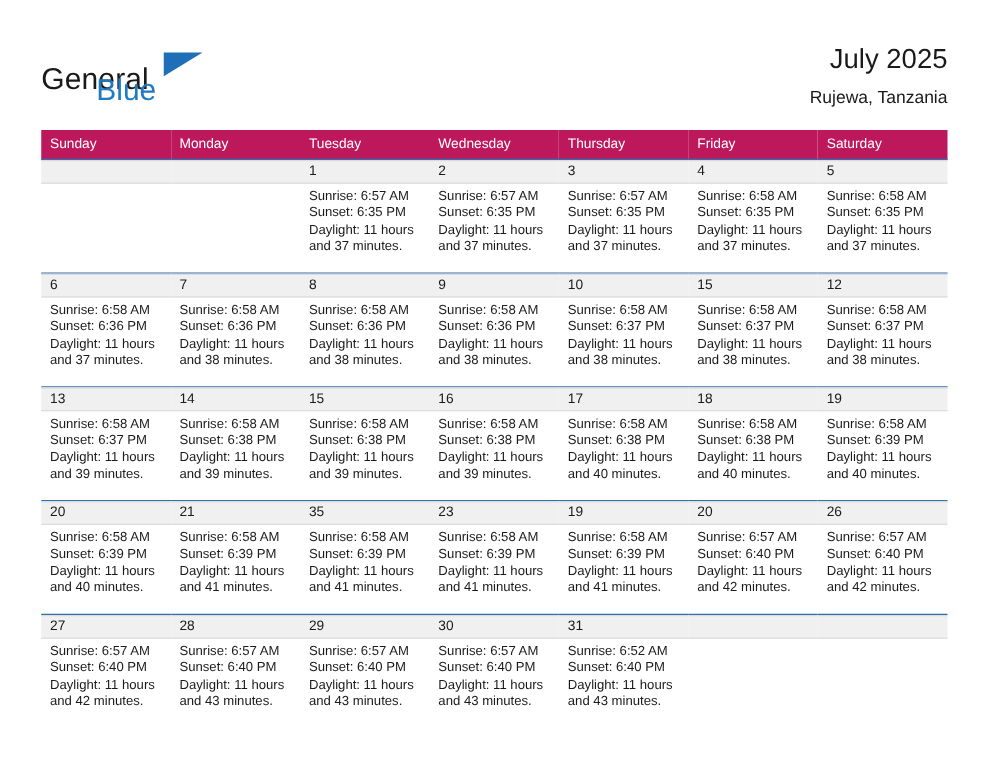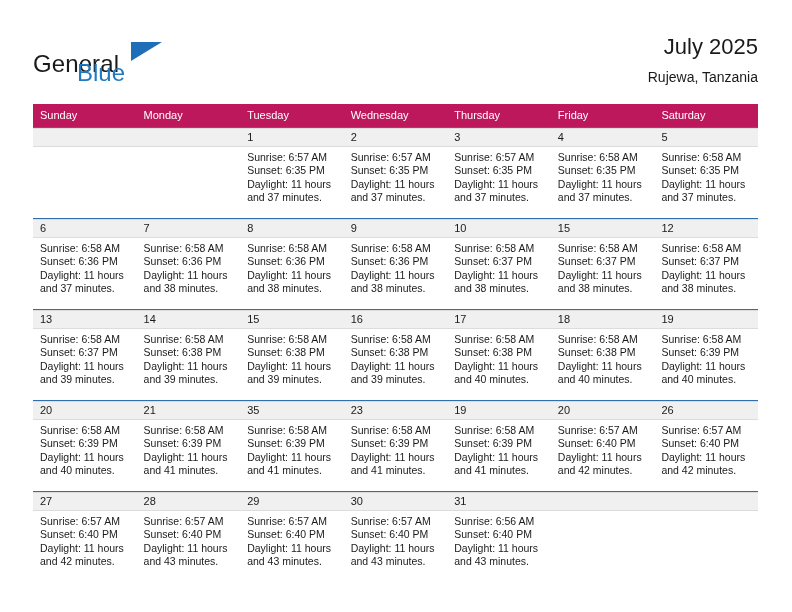--- a/index.html
+++ b/index.html
@@ -524,21 +524,21 @@
                 <div>Sunset: 6:40 PM</div>
                 <div>Daylight: 11 hours</div>
                 <div>and 43 minutes.</div>
               </div>
             </div>
           </td>
           <td>
             <div class="cell">
               <div class="daynum-band">31</div>
               <div class="cell-body">
-                <div>Sunrise: 6:56 AM</div>
+                <div>Sunrise: 6:52 AM</div>
                 <div>Sunset: 6:40 PM</div>
                 <div>Daylight: 11 hours</div>
                 <div>and 43 minutes.</div>
               </div>
             </div>
           </td>
           <td>
             <div class="cell">
               <div class="daynum-band empty"></div>
             </div>

